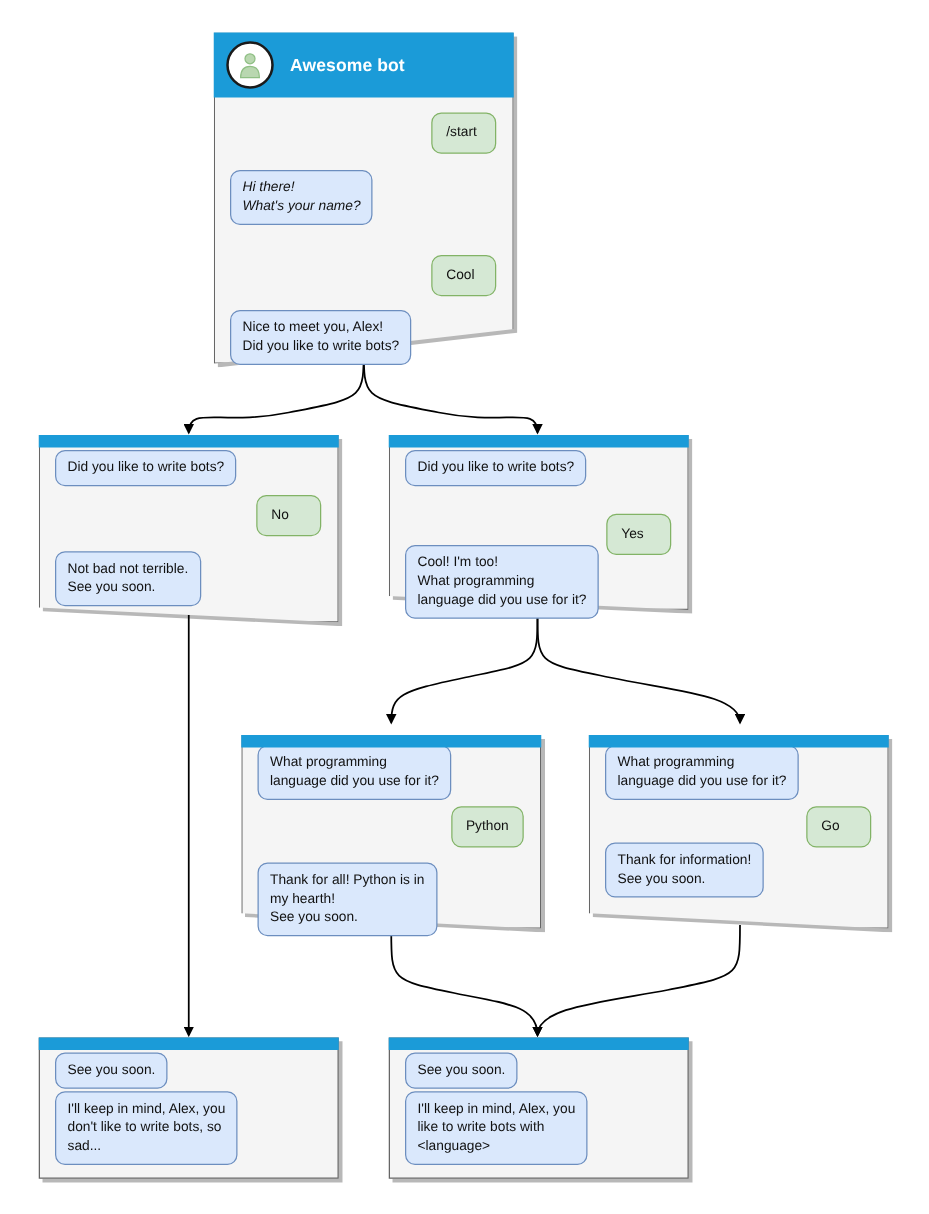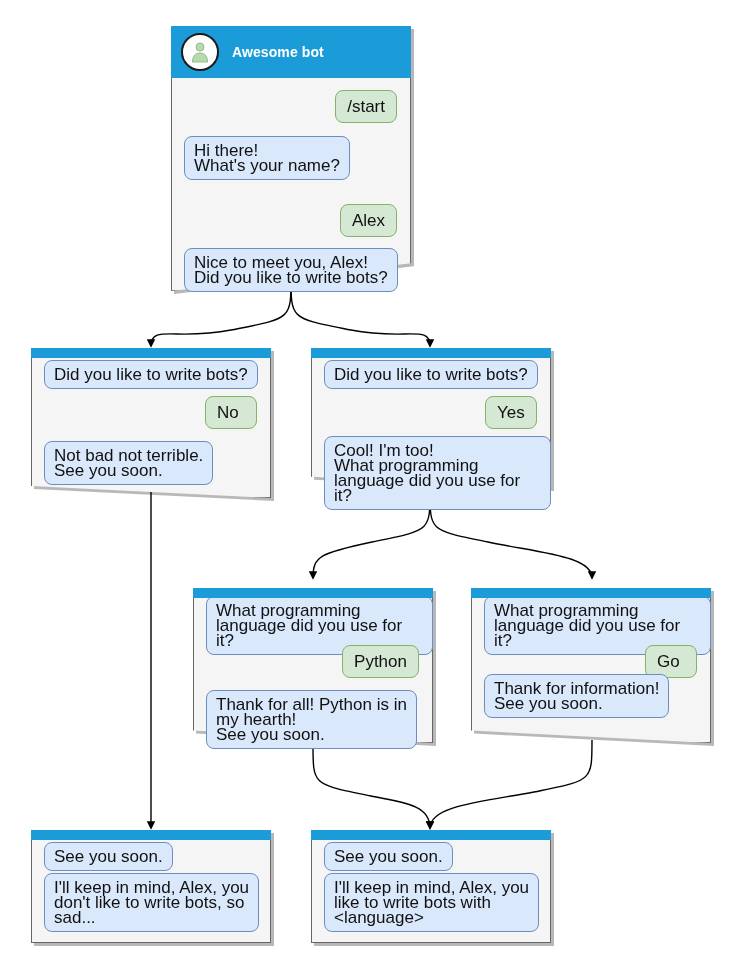--- a/index.html
+++ b/index.html
@@ -119,21 +119,21 @@
     z-index: 2;
   }
   .row {
     position: absolute;
     display: flex;
   }
   .row.left  { left: 13px; justify-content: flex-start; }
   .row.right { right: 14px; justify-content: flex-end; }
 
   .bubble {
-    font-size: 17px;
+    font-size: 11px;
     line-height: 15px;
     color: #111111;
     padding: 6px 9px 6px 9px;
     border-radius: 8px;
     box-sizing: border-box;
     white-space: pre-line;
     border: 1px solid;
   }
   .bubble.bot {
     background: #dae8fc;
@@ -185,26 +185,26 @@
           <path d="M4.5 22 C4.5 15.5 8 13 12 13 C16 13 19.5 15.5 19.5 22 Z" fill="#b9d7b0" stroke="#8fbf84" stroke-width="1"></path>
         </svg>
       </div>
       <span class="bot-title">Awesome bot</span>
     </div>
 
     <div class="chat" style="top:52px; height:213px;">
       <div class="row right" style="top:12px;">
         <div class="bubble user">/start</div>
       </div>
-      <div class="row left" style="top:58px;">
+      <div class="row left" style="top:58px;font-style:italic;">
         <div class="bubble bot">Hi there!
 What's your name?</div>
       </div>
       <div class="row right" style="top:126px;">
-        <div class="bubble user">Alex</div>
+        <div class="bubble user">Cool</div>
       </div>
       <div class="row left" style="top:170px;">
         <div class="bubble bot">Nice to meet you, Alex!
 Did you like to write bots?</div>
       </div>
     </div>
   </div>
 
   <div class="card slant-up" style="left:31px; top:348px; width:240px; height:150px;">
     <div class="card-shadow"></div>
@@ -225,21 +225,21 @@
   </div>
 
   <div class="card slant-up" style="left:311px; top:348px; width:240px; height:140px;">
     <div class="card-shadow"></div>
     <div class="card-body"></div>
     <div class="card-header thin"></div>
     <div class="chat" style="top:10px; height:130px;">
       <div class="row left" style="top:2px;">
         <div class="bubble bot">Did you like to write bots?</div>
       </div>
-      <div class="row right" style="top:38px;">
+      <div class="row right" style="top:53px;">
         <div class="bubble user">Yes</div>
       </div>
       <div class="row left" style="top:78px;border-radius:15px;">
         <div class="bubble bot">Cool! I'm too!
 What programming
 language did you use for it?</div>
       </div>
     </div>
   </div>
 

